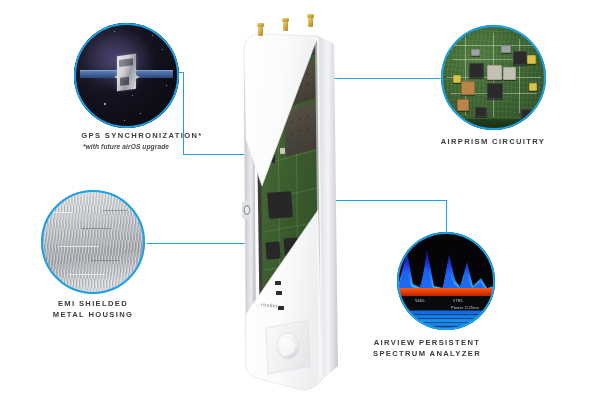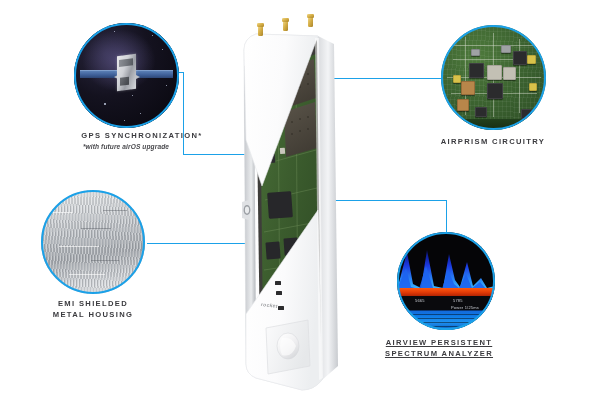--- a/index.html
+++ b/index.html
@@ -269,21 +269,21 @@
       </svg>
 
       <div class="spec-floor" style="top:56px;height:8px;"></div>
       <div class="spec-mid" style="top:64px;height:14px;background:#0a0a0d;"></div>
       <div class="spec-label" style="left:18px;top:66px;">5665</div>
       <div class="spec-label" style="left:56px;top:66px;">5785</div>
       <div class="spec-label" style="left:54px;top:73px;">Power 1/25ms</div>
       <div class="spec-water" style="top:78px;"></div>
     </div>
     <div class="ring" style="left:397px;top:232px;width:98px;height:98px;border:2px solid #1ba1e8;"></div>
-    <div class="caption" style="left:324px;top:338px;text-decoration:underline;">AIRVIEW PERSISTENT
+    <div class="caption" style="left:312px;top:338px;">AIRVIEW PERSISTENT
 SPECTRUM ANALYZER</div>
   </div>
 
   <div id="device">
     <svg class="dev-svg" width="160" height="380" viewBox="0 0 160 380">
       <defs>
         <linearGradient id="whiteFace" x1="0" y1="0" x2="1" y2="0.2">
           <stop offset="0%" stop-color="#ffffff"></stop>
           <stop offset="55%" stop-color="#fbfbfc"></stop>
           <stop offset="100%" stop-color="#eceef0"></stop>

